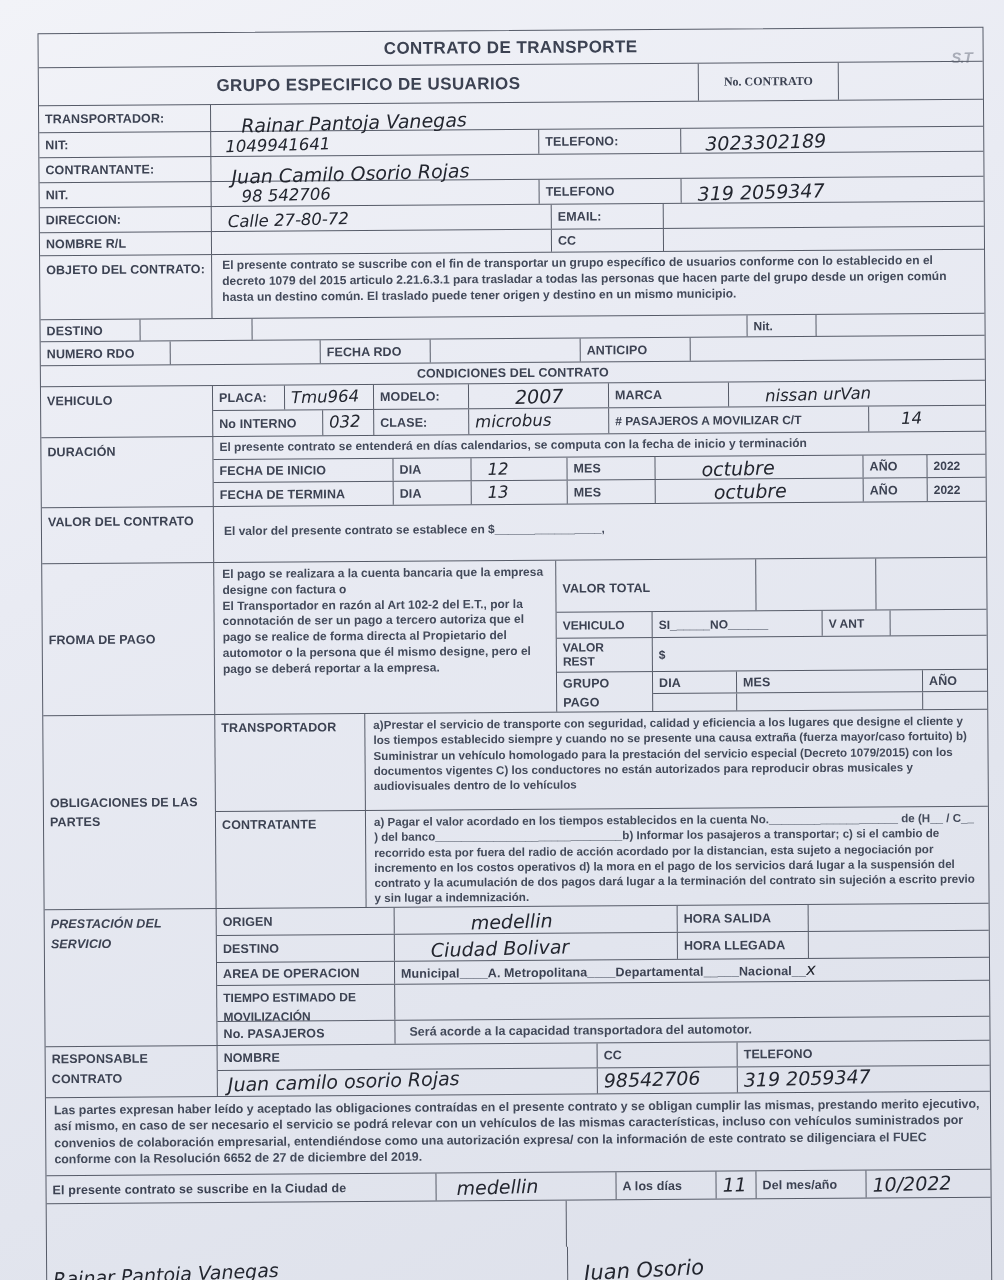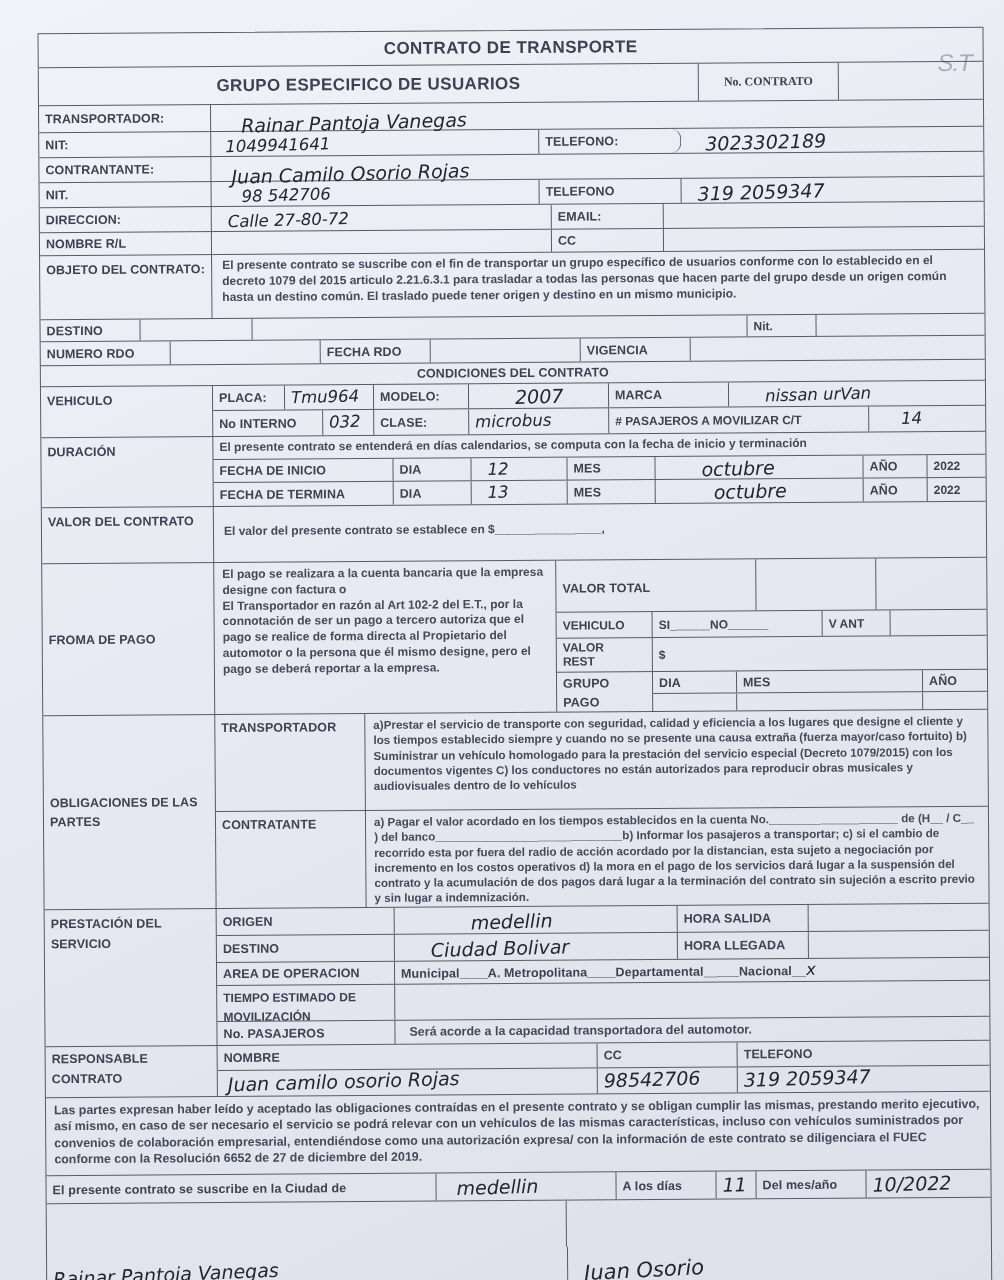--- a/index.html
+++ b/index.html
@@ -29,21 +29,21 @@
   .hand { font-family:"DejaVu Sans",sans-serif; font-style:italic; font-weight:400;
           color:#23262f; font-size:16.5px; display:inline-block; transform:rotate(-1.2deg);
           white-space:nowrap; line-height:1; }
   .hand-lg { font-size:19px; }
 
   .labelcol { width:172px; flex:0 0 172px; }
   .section { display:flex; border-bottom:1px solid #565b68; }
   .section-body { flex:1; min-width:0; }
   .section-body .row:last-child { border-bottom:none; }
 
-  .logo { position:absolute; top:22px; right:12px; font-size:24px; font-weight:normal;
+  .logo { position:absolute; top:22px; right:12px; font-size:15px; font-weight:bold;
           font-style:italic; color:#a9adb8; letter-spacing:-1px; }
 
   .v { display:flex; flex-direction:column; justify-content:center; }
 </style>
 </head>
 <body>
 
 <div class="page">
   <div class="logo">S.T</div>
 
@@ -75,21 +75,21 @@
       </div>
     </div>
 
     <div class="row" style="height:25px;">
       <div class="cell labelcol v">
           <span class="lbl">NIT:</span>
         </div>
       <div class="cell v" style="flex:0 0 328px;">
         <span class="hand" style="margin-left:8px;">1049941641</span>
       </div>
-      <div class="cell v" style="flex:0 0 142px;border-radius:10px;">
+      <div class="cell v" style="flex:0 0 142px;">
           <span class="lbl">TELEFONO:</span>
         </div>
       <div class="cell nr v" style="flex:1;">
         <span class="hand hand-lg" style="margin-left:18px;">3023302189</span>
       </div>
     </div>
 
     <div class="row" style="height:25px;">
       <div class="cell labelcol v">
           <span class="lbl">CONTRANTANTE:</span>
@@ -166,21 +166,21 @@
     <div class="row" style="height:24px;">
       <div class="cell v" style="flex:0 0 130px;">
           <span class="lbl">NUMERO RDO</span>
         </div>
       <div class="cell v" style="flex:0 0 150px;"></div>
       <div class="cell v" style="flex:0 0 110px;">
           <span class="lbl">FECHA RDO</span>
         </div>
       <div class="cell v" style="flex:0 0 150px;"></div>
       <div class="cell v" style="flex:0 0 110px;">
-          <span class="lbl">VIGENCIA</span>
+          <span class="lbl">ANTICIPO</span>
         </div>
       <div class="cell nr v" style="flex:1;"></div>
     </div>
 
     <div class="row" style="height:21px;">
       <div class="cell nr v" style="flex:1;">
         <div class="lbl center">CONDICIONES  DEL CONTRATO</div>
       </div>
     </div>
 
@@ -373,21 +373,21 @@
           <div class="cell" style="flex:0 0 150px; padding-top:3px;"><span class="lbl">CONTRATANTE</span></div>
           <div class="cell nr" style="flex:1; padding:3px 8px;">
             <div class="para" style="font-size:11.6px;">a) Pagar el valor acordado en los tiempos establecidos en la cuenta  No.____________________ de (H__ / C__ )  del banco_____________________________b) Informar los pasajeros a transportar; c) si el cambio de recorrido esta por fuera del radio de acción acordado por la distancian, esta sujeto a negociación por incremento en los costos operativos d) la mora en el pago de los servicios dará lugar a la suspensión del contrato y la acumulación de dos pagos dará lugar a la terminación del contrato sin sujeción a escrito previo y sin lugar a indemnización.</div>
           </div>
         </div>
       </div>
     </div>
 
     <div class="section">
       <div class="cell labelcol" style="padding-top:4px;">
-        <span class="lbl" style="line-height:1.5;">PRESTACIÓN DEL SERVICIO</span>
+        <span class="lbl" style="line-height:1.5;font-style:italic;">PRESTACIÓN DEL SERVICIO</span>
       </div>
       <div class="section-body">
         <div class="row" style="height:27px;">
           <div class="cell v" style="flex:0 0 178px;">
               <span class="lbl">ORIGEN</span>
             </div>
           <div class="cell v" style="flex:0 0 282px; border-right:none;">
             <span class="hand hand-lg" style="margin-left:70px;">medellin</span>
           </div>
           <div class="cell v" style="flex:0 0 132px; border-left:1px solid #565b68;">

